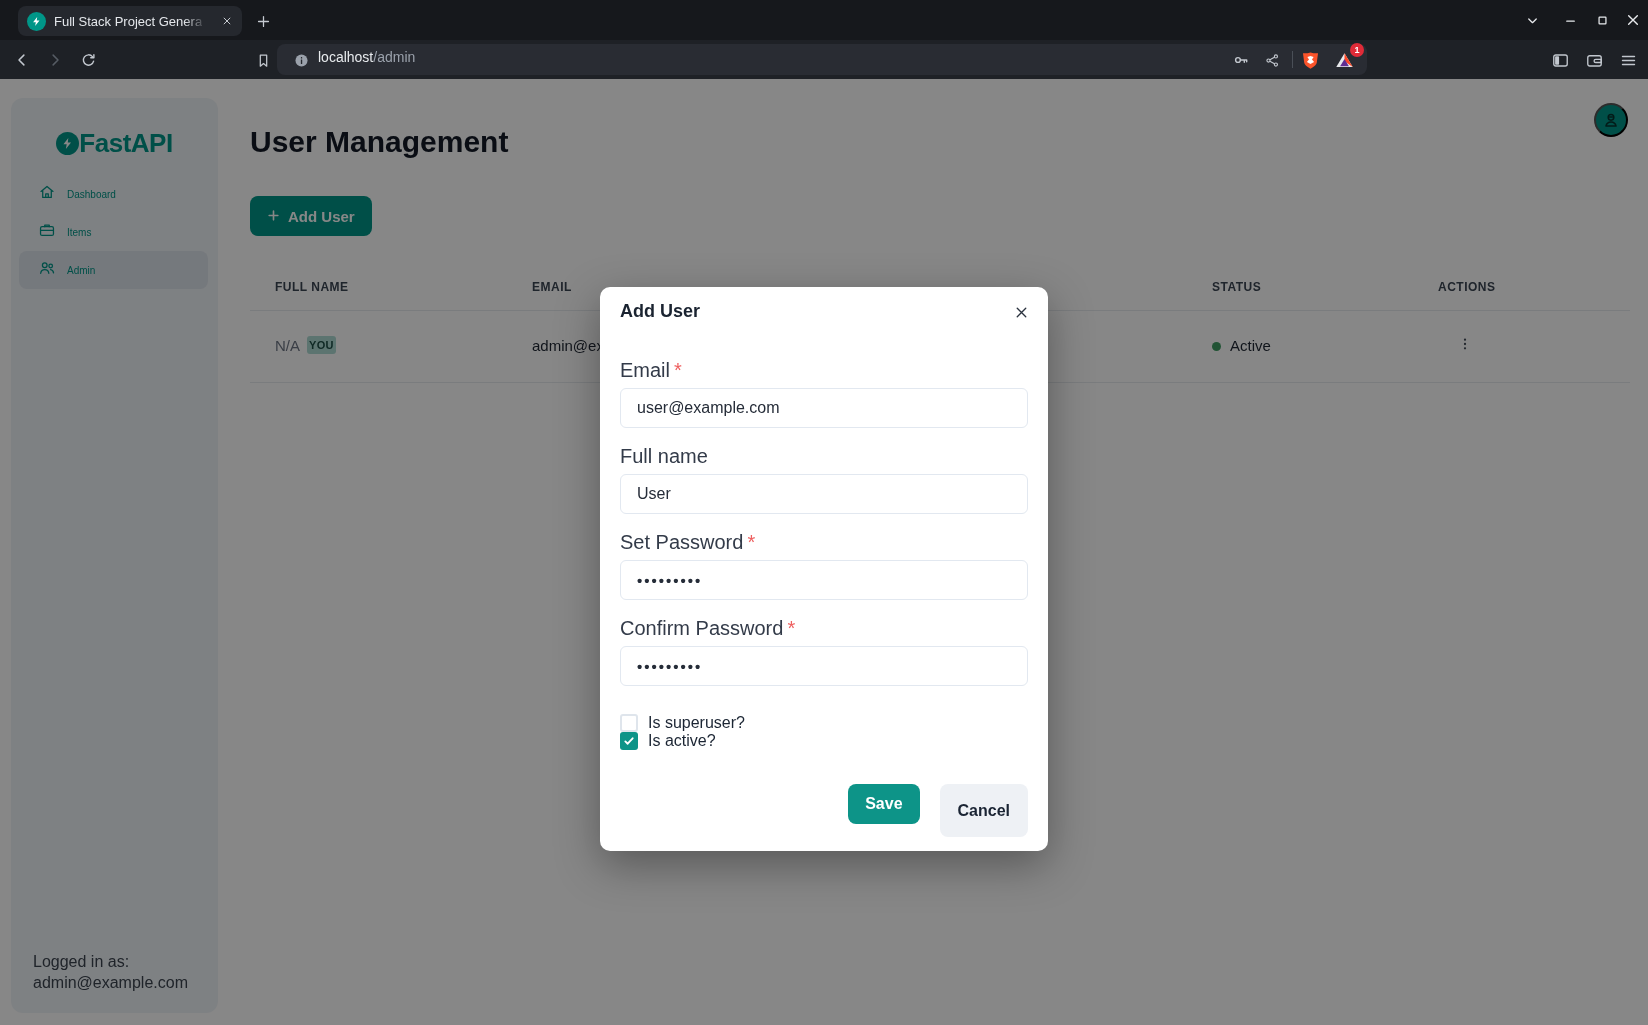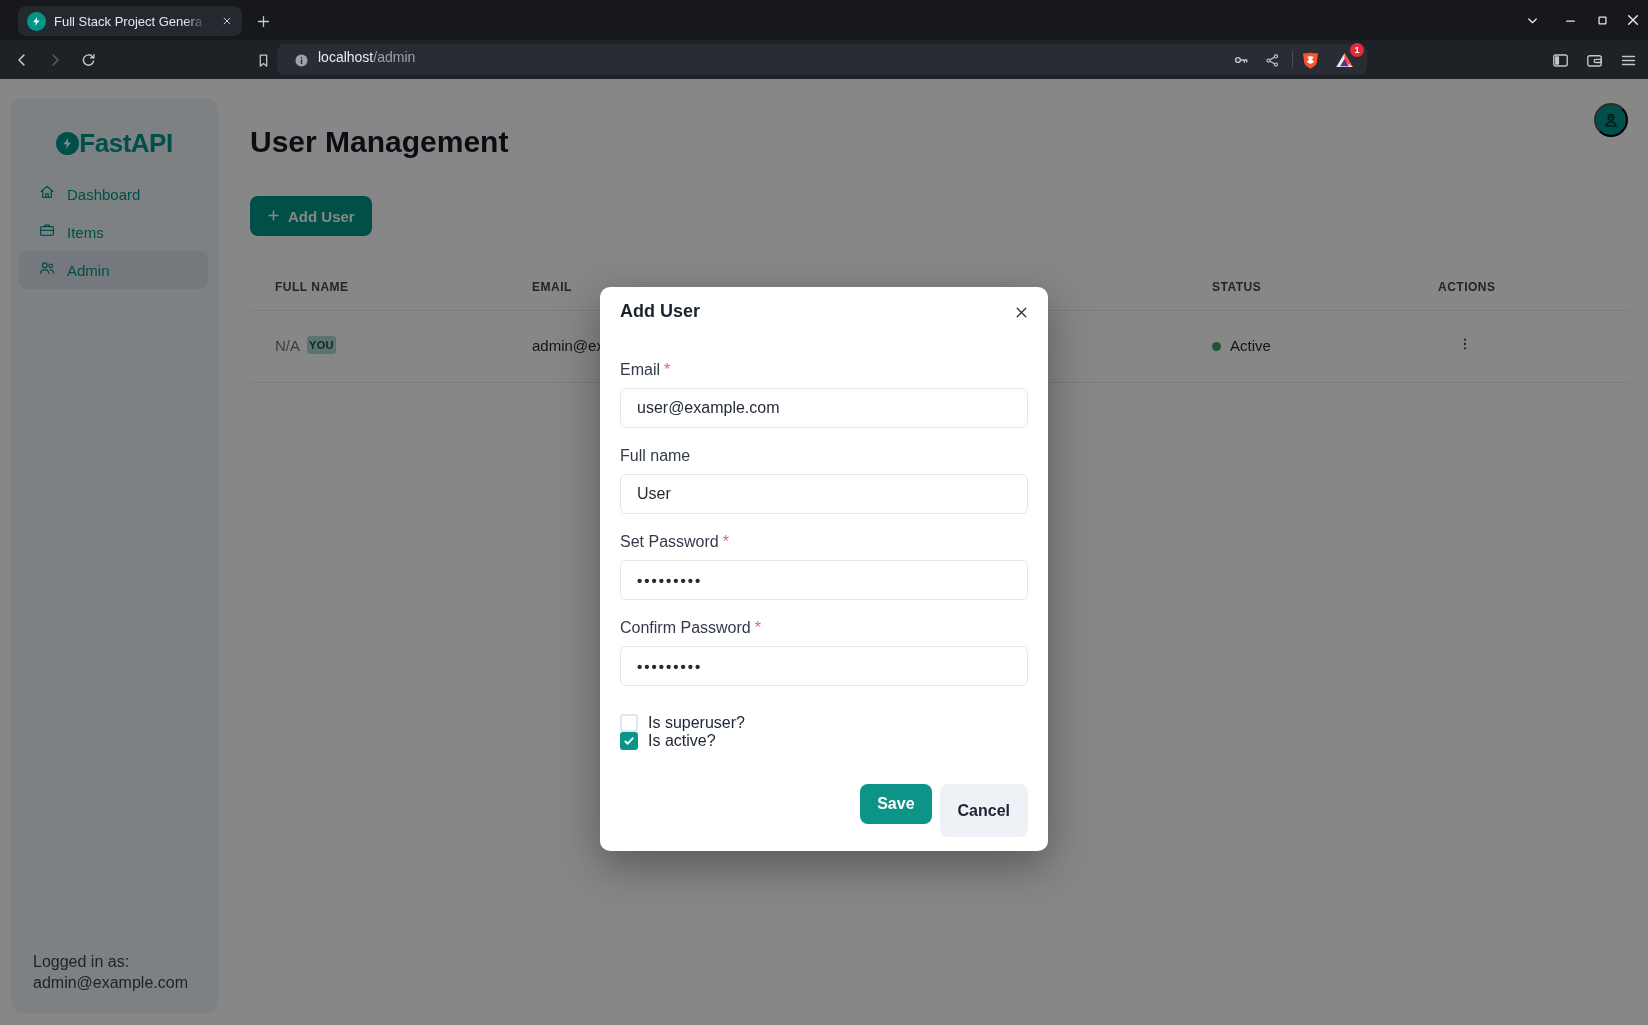--- a/index.html
+++ b/index.html
@@ -29,21 +29,21 @@
 
   
   .page { position:absolute; top:79px; left:0; width:1648px; height:946px; background:#ffffff; }
   .sidebar { position:absolute; left:11px; top:19px; width:207px; height:915px; background:#eff3f7; border-radius:12px; }
   .side-logo { display:flex; align-items:center; justify-content:center; padding-top:29px; height:61px; }
   .logo-circle { width:23px; height:23px; border-radius:50%; background:#009688; display:flex; align-items:center; justify-content:center; }
   .logo-text { font-size:26px; font-weight:600; color:#009688; letter-spacing:-0.5px; }
   .side-nav { margin-top:16px; }
   .nav-item { height:38px; display:flex; align-items:center; gap:11px; padding-left:19px; margin:0 10px 0 8px; border-radius:8px; color:#009688; cursor:pointer; }
   .nav-item.active { background:#dde4ec; }
-  .nav-label { font-size:15px; font-weight:500; }
+  .nav-label { font-size:10px; font-weight:500; }
   .side-footer { position:absolute; left:22px; bottom:20px; font-size:16px; color:#3c4550; line-height:21px; }
 
   .page-title { position:absolute; left:250px; top:46px; font-size:30px; font-weight:700; color:#131a26; }
   .add-user-btn { position:absolute; left:250px; top:117px; height:40px; padding:0 17px; background:#009688; color:#fff; border:none; border-radius:8px; font-family:inherit; font-size:15px; font-weight:700; display:flex; align-items:center; gap:8px; cursor:pointer; }
 
   .th { position:absolute; top:201px; font-size:12px; font-weight:700; letter-spacing:0.5px; color:#3c4654; }
   .tline { position:absolute; left:250px; width:1380px; height:1px; background:#e6eaef; }
   .cell { position:absolute; top:258px; font-size:15px; color:#1f2733; }
   .cell.dim { color:#6e7684; }
   .you-badge { position:absolute; left:307px; top:257px; background:#aedcd3; color:#1e4e47; font-size:11px; font-weight:700; letter-spacing:0.3px; padding:3px 2px; border-radius:3px; }
@@ -51,31 +51,31 @@
   .kebab { position:absolute; left:1452px; top:250px; width:26px; height:30px; background:none; border:none; display:flex; align-items:center; justify-content:center; color:#434c58; }
   .avatar { position:absolute; left:1594px; top:24px; width:34px; height:34px; border-radius:50%; background:#009688; display:flex; align-items:center; justify-content:center; cursor:pointer; }
 
   
   .overlay { position:absolute; top:79px; left:0; width:1648px; height:946px; background:rgba(0,0,0,0.47); }
   .modal { position:absolute; left:600px; top:287px; width:448px; background:#fff; border-radius:10px; box-shadow:0 14px 44px rgba(0,0,0,0.35); padding:12px 20px 14px; }
   .modal-title { font-size:18px; font-weight:700; color:#1a2330; padding-top:2px; }
   .modal-close { position:absolute; top:10px; right:12px; width:30px; height:30px; background:none; border:none; color:#2a323e; display:flex; align-items:center; justify-content:center; cursor:pointer; }
   .field { margin-top:16px; }
   .field.first { margin-top:36px; }
-  .field label { display:block; font-size:16px; color:#333b49; line-height:24px; margin-bottom:6px; }
+  .field label { display:block; font-size:20px; color:#333b49; line-height:24px; margin-bottom:6px; }
   .req { color:#ee5f5f; margin-left:4px; }
   .field input { width:100%; height:40px; border:1px solid #e2e8f0; border-radius:6px; padding:0 16px; font-family:inherit; font-size:16px; color:#252c38; outline:none; }
   .field input.masked { font-size:15px; font-weight:700; letter-spacing:2px; }
   .check-row { margin-top:28px; display:flex;flex-direction:column; }
   .check-col { width:204px; display:flex; align-items:center; gap:10px; cursor:pointer; }
   .cbox { width:18px; height:18px; border-radius:3px; flex:0 0 auto; }
   .cbox.off { border:2px solid #dfe5ec; background:#fff; }
   .cbox.on { background:#0d9488; display:flex; align-items:center; justify-content:center; }
   .check-label { font-size:16px; color:#1b2533; }
-  .modal-footer { margin-top:34px; display:flex; justify-content:flex-end; gap:8px; }
+  .modal-footer { margin-top:34px; display:flex; justify-content:flex-end; gap:20px; }
   .btn-save { height:40px; padding:0 17px; background:#0d9488; color:#fff; border:none; border-radius:8px; font-family:inherit; font-size:16px; font-weight:700; cursor:pointer; }
   .btn-cancel { height:53px; padding:8px 18px; background:#eef1f5; color:#1a2433; border:none; border-radius:8px; font-family:inherit; font-size:16px; font-weight:700; cursor:pointer; }
 </style>
 </head>
 <body>
 
 <div class="stage">
 
   <div class="titlebar">
     <div class="tab">

